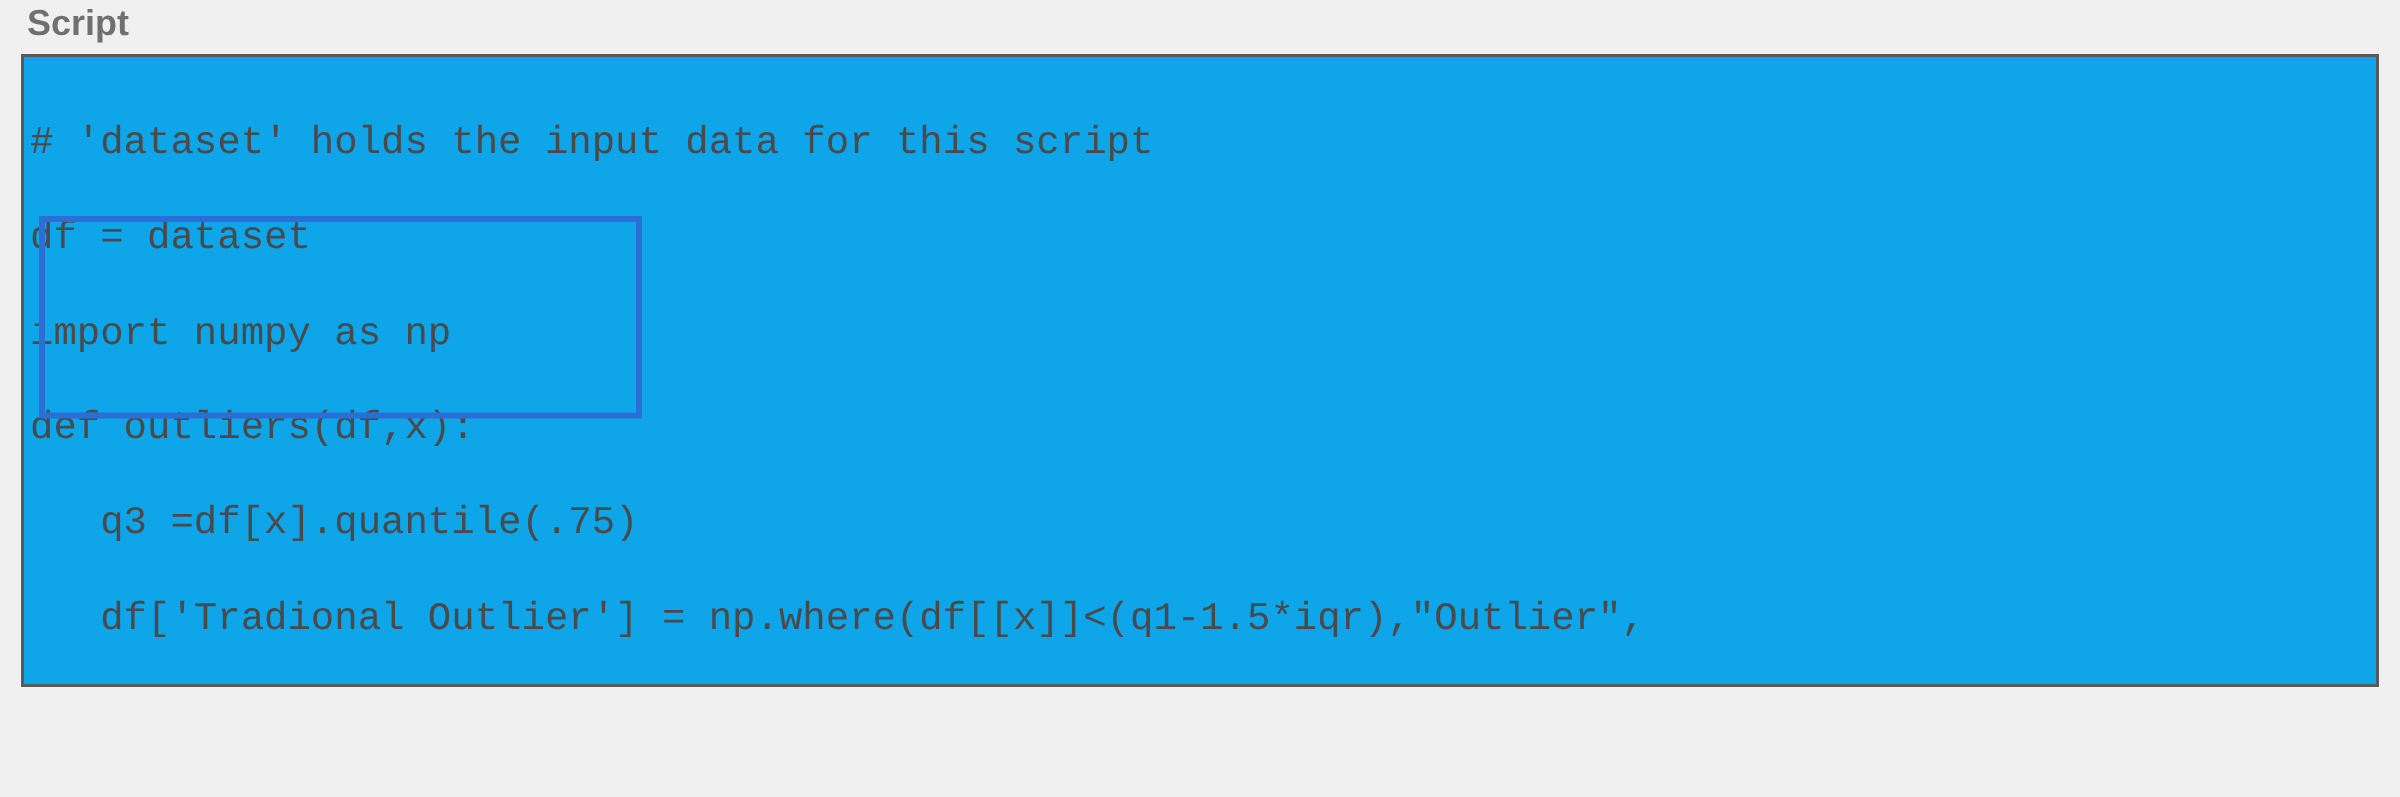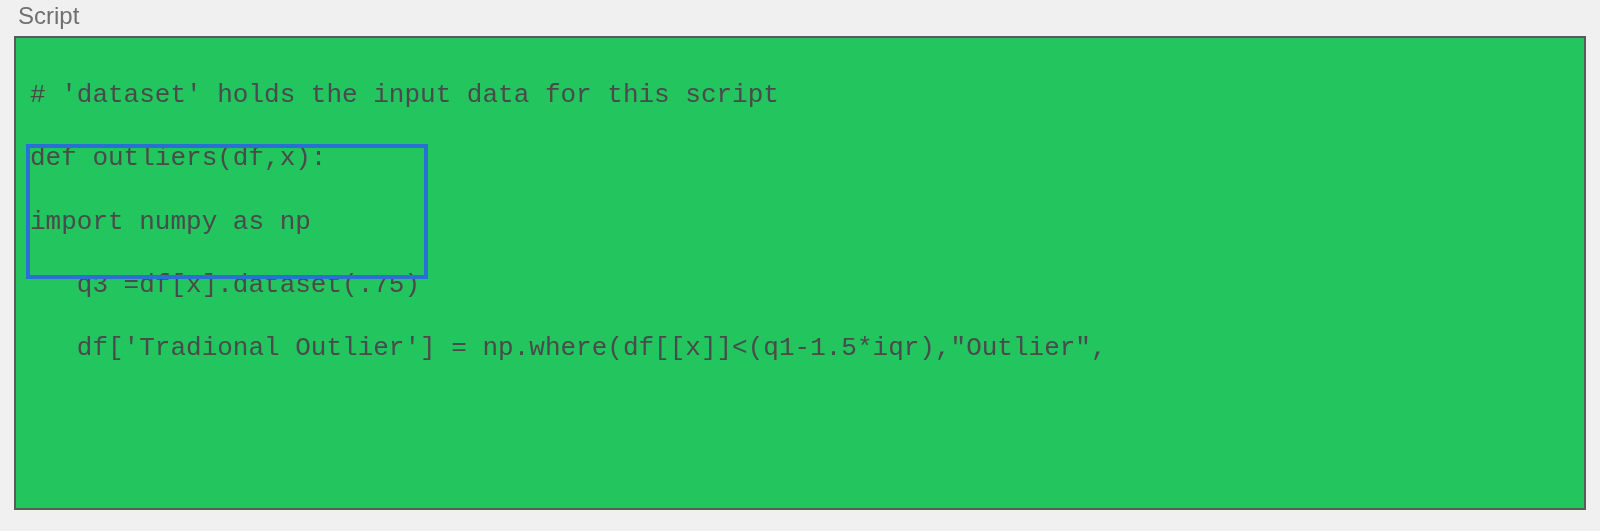--- a/index.html
+++ b/index.html
@@ -6,30 +6,30 @@
     body {
       background: #f0f0f0;
       font-family: "Segoe UI", Tahoma, sans-serif;
       padding: 0;
       width: 1600px;
       height: 531px;
     }
     .label {
       color: #707070;
       font-size: 24px;
-      font-weight: 400;
+      font-weight: 700;
       padding: 2px 0 6px 18px;
     }
     .editor-frame {
-      background: #22c55e;
+      background: #0ea5e9;
       border: 2px solid #5a5a5a;
       margin: 0 14px 14px 14px;
-      height: 474px;
+      height: 422px;
       position: relative;
-      padding: 10px 14px;
+      padding: 10px 4px;
     }
     .code {
       font-family: Consolas, "Courier New", monospace;
       font-size: 26px;
       line-height: 1.22;
       color: #4a4a4a;
       white-space: pre;
       position: relative;
     }
     .highlight-box {
@@ -45,23 +45,24 @@
     .line { display: block; min-height: 1.22em; }
   </style>
 </head>
 <body>
 
 <div class="label">Script</div>
 
 <div class="editor-frame">
   <div class="code">
 <span class="line"># 'dataset' holds the input data for this script</span>
+<span class="line">df = dataset</span>
+<span class="line">import numpy as np</span>
 <span class="line">def outliers(df,x):</span>
-<span class="line">import numpy as np</span>
-<span class="line">   q3 =df[x].dataset(.75)</span>
+<span class="line">   q3 =df[x].quantile(.75)</span>
 <span class="line">   df['Tradional Outlier'] = np.where(df[[x]]&lt;(q1-1.5*iqr),"Outlier",</span>
 
 
 
 
   </div>
   <div class="highlight-box"></div>
 </div>
 
 </body></html>

